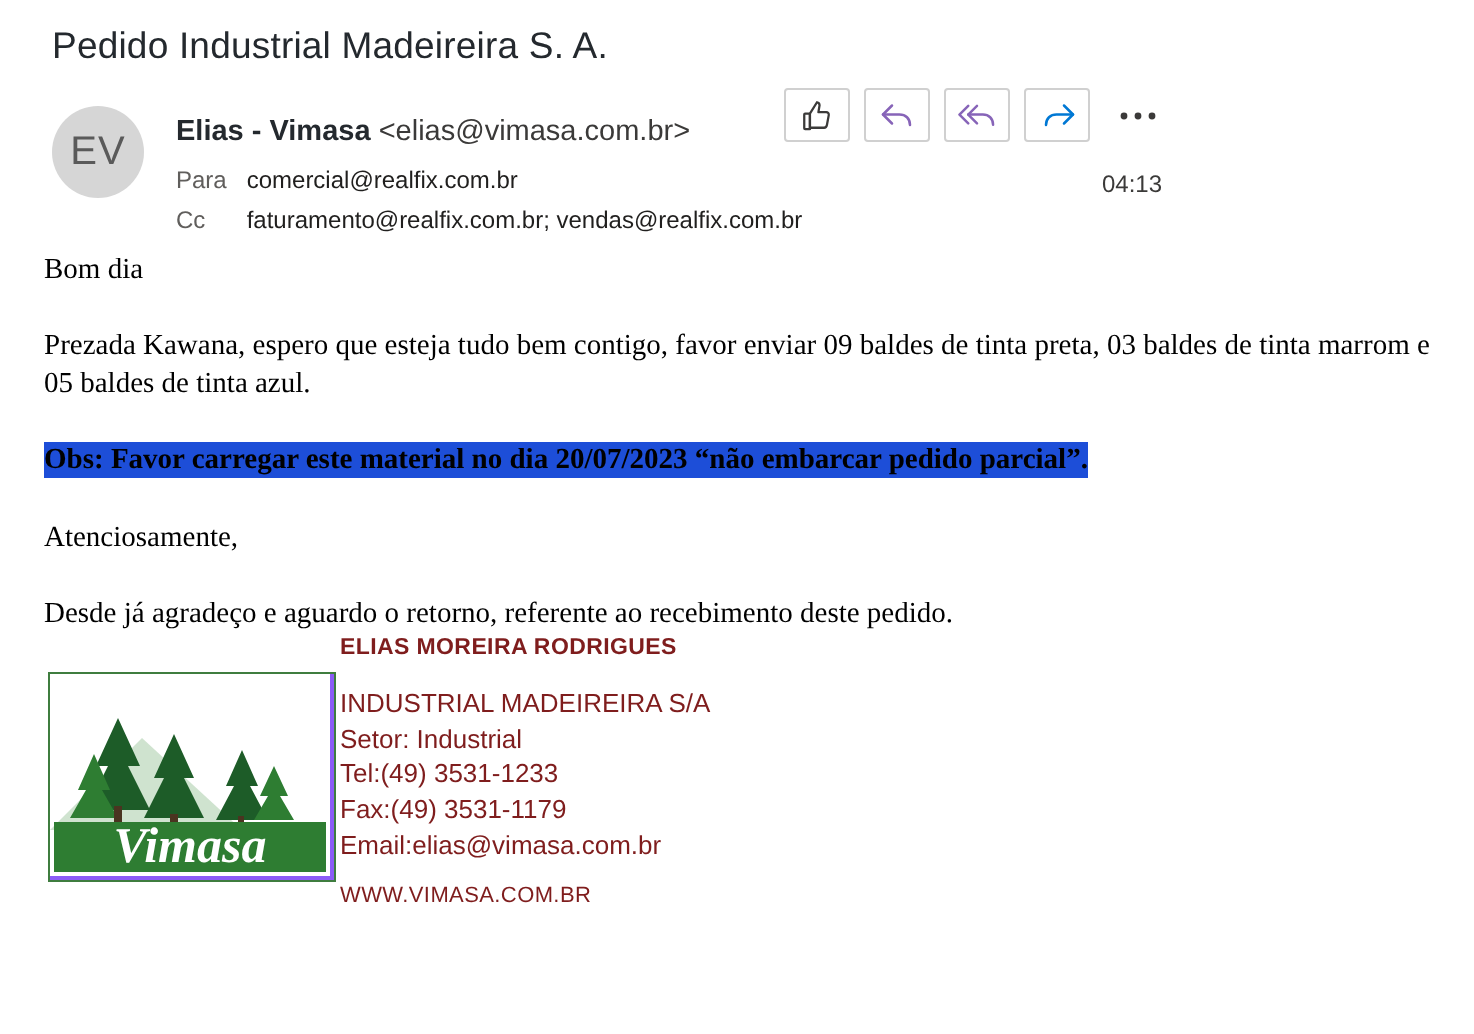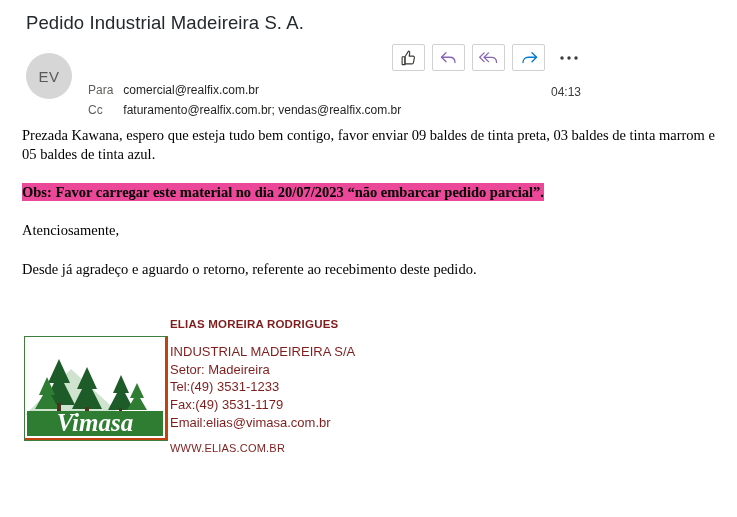--- a/index.html
+++ b/index.html
@@ -47,21 +47,21 @@
   }
   .avatar {
     position: absolute;
     left: 0;
     top: 3px;
     width: 46px;
     height: 46px;
     border-radius: 50%;
     background: #d6d6d6;
     color: #5a5a5a;
-    font-size: 15px;
+    font-size: 20px;
     letter-spacing: .5px;
     display: flex;
     align-items: center;
     justify-content: center;
     font-family: "Liberation Sans", sans-serif;
   }
   .sender-line {
     position: absolute;
     left: 62px;
     top: 8px;
@@ -138,41 +138,41 @@
   .body p {
     margin: 0 0 19px 0;
   }
   .p-long { width: 700px; }
   .obs {
     margin: 0 0 23px 0;
     font-weight: 700;
     display: inline-block;
   }
   .obs-hl {
-    background: #ec4899;
+    background: #1d4ed8;
     font-weight: 700;
     padding: 1px 0;
   }
 
   
   .signature {
     position: absolute;
     left: 24px;
     top: 318px;
     width: 420px;
     height: 130px;
   }
   .sig-logo {
     position: absolute;
     left: 0;
     top: 18px;
     width: 142px;
     height: 103px;
     border: 1px solid #3f7d3f;
-    background: #c2410c;
+    background: #8b5cf6;
     overflow: hidden;
   }
   .sig-logo svg { display: block; }
 
   .sig-text {
     position: absolute;
     left: 146px;
     top: 0;
     width: 270px;
     font-family: "Liberation Sans", sans-serif;
@@ -198,20 +198,24 @@
 </head>
 <body>
 
 <div class="mail-root">
 
   <div class="subject">Pedido Industrial Madeireira S. A.</div>
 
   <div class="header">
     <div class="avatar">EV</div>
 
+    <div class="sender-line">
+      <span class="sender-name">Elias - Vimasa</span>
+      <span class="sender-email">&lt;elias@vimasa.com.br&gt;</span>
+    </div>
 
     <div class="recip-row cc">
       <span class="recip-label">Cc</span>
       <span class="recip-value">faturamento@realfix.com.br; vendas@realfix.com.br</span>
     </div>
 
     <div class="recip-row to">
       <span class="recip-label">Para</span>
       <span class="recip-value">comercial@realfix.com.br</span>
     </div>
@@ -253,20 +257,21 @@
         <circle cx="3" cy="4" r="1.7" fill="#3b3a39"></circle>
         <circle cx="10" cy="4" r="1.7" fill="#3b3a39"></circle>
         <circle cx="17" cy="4" r="1.7" fill="#3b3a39"></circle>
       </svg>
     </div>
   </div>
 
   <div class="timestamp">04:13</div>
 
   <div class="body">
+    <p>Bom dia</p>
     <p class="p-long">Prezada Kawana, espero que esteja tudo bem contigo, favor enviar 09 baldes de tinta preta, 03 baldes de tinta marrom e 05 baldes de tinta azul.</p>
     <p class="obs"><span class="obs-hl">Obs: Favor carregar este material no dia 20/07/2023 “não embarcar pedido parcial”.</span></p>
     <p>Atenciosamente,</p>
     <p>Desde já agradeço e aguardo o retorno, referente ao recebimento deste pedido.</p>
   </div>
 
   <div class="signature">
 
     <div class="sig-logo">
       <svg width="140" height="101" viewBox="0 0 140 101">
@@ -291,21 +296,21 @@
         </g>
 
         <rect x="2" y="74" width="136" height="25" fill="#2e7d32"></rect>
         <text x="70" y="94" text-anchor="middle" font-family="Liberation Serif, serif" font-size="25" font-style="italic" font-weight="bold" fill="#ffffff">Vimasa</text>
       </svg>
     </div>
 
     <div class="sig-text">
       <div class="sig-name">ELIAS MOREIRA RODRIGUES</div>
       <div class="sig-line">INDUSTRIAL MADEIREIRA S/A</div>
-      <div class="sig-line">Setor: Madeireira</div>
+      <div class="sig-line">Setor: Industrial</div>
       <div class="sig-line">Tel:(49) 3531-1233</div>
       <div class="sig-line">Fax:(49) 3531-1179</div>
       <div class="sig-line">Email:elias@vimasa.com.br</div>
-      <div class="sig-site">WWW.ELIAS.COM.BR</div>
+      <div class="sig-site">WWW.VIMASA.COM.BR</div>
     </div>
   </div>
 
 </div>
 
 </body></html>

